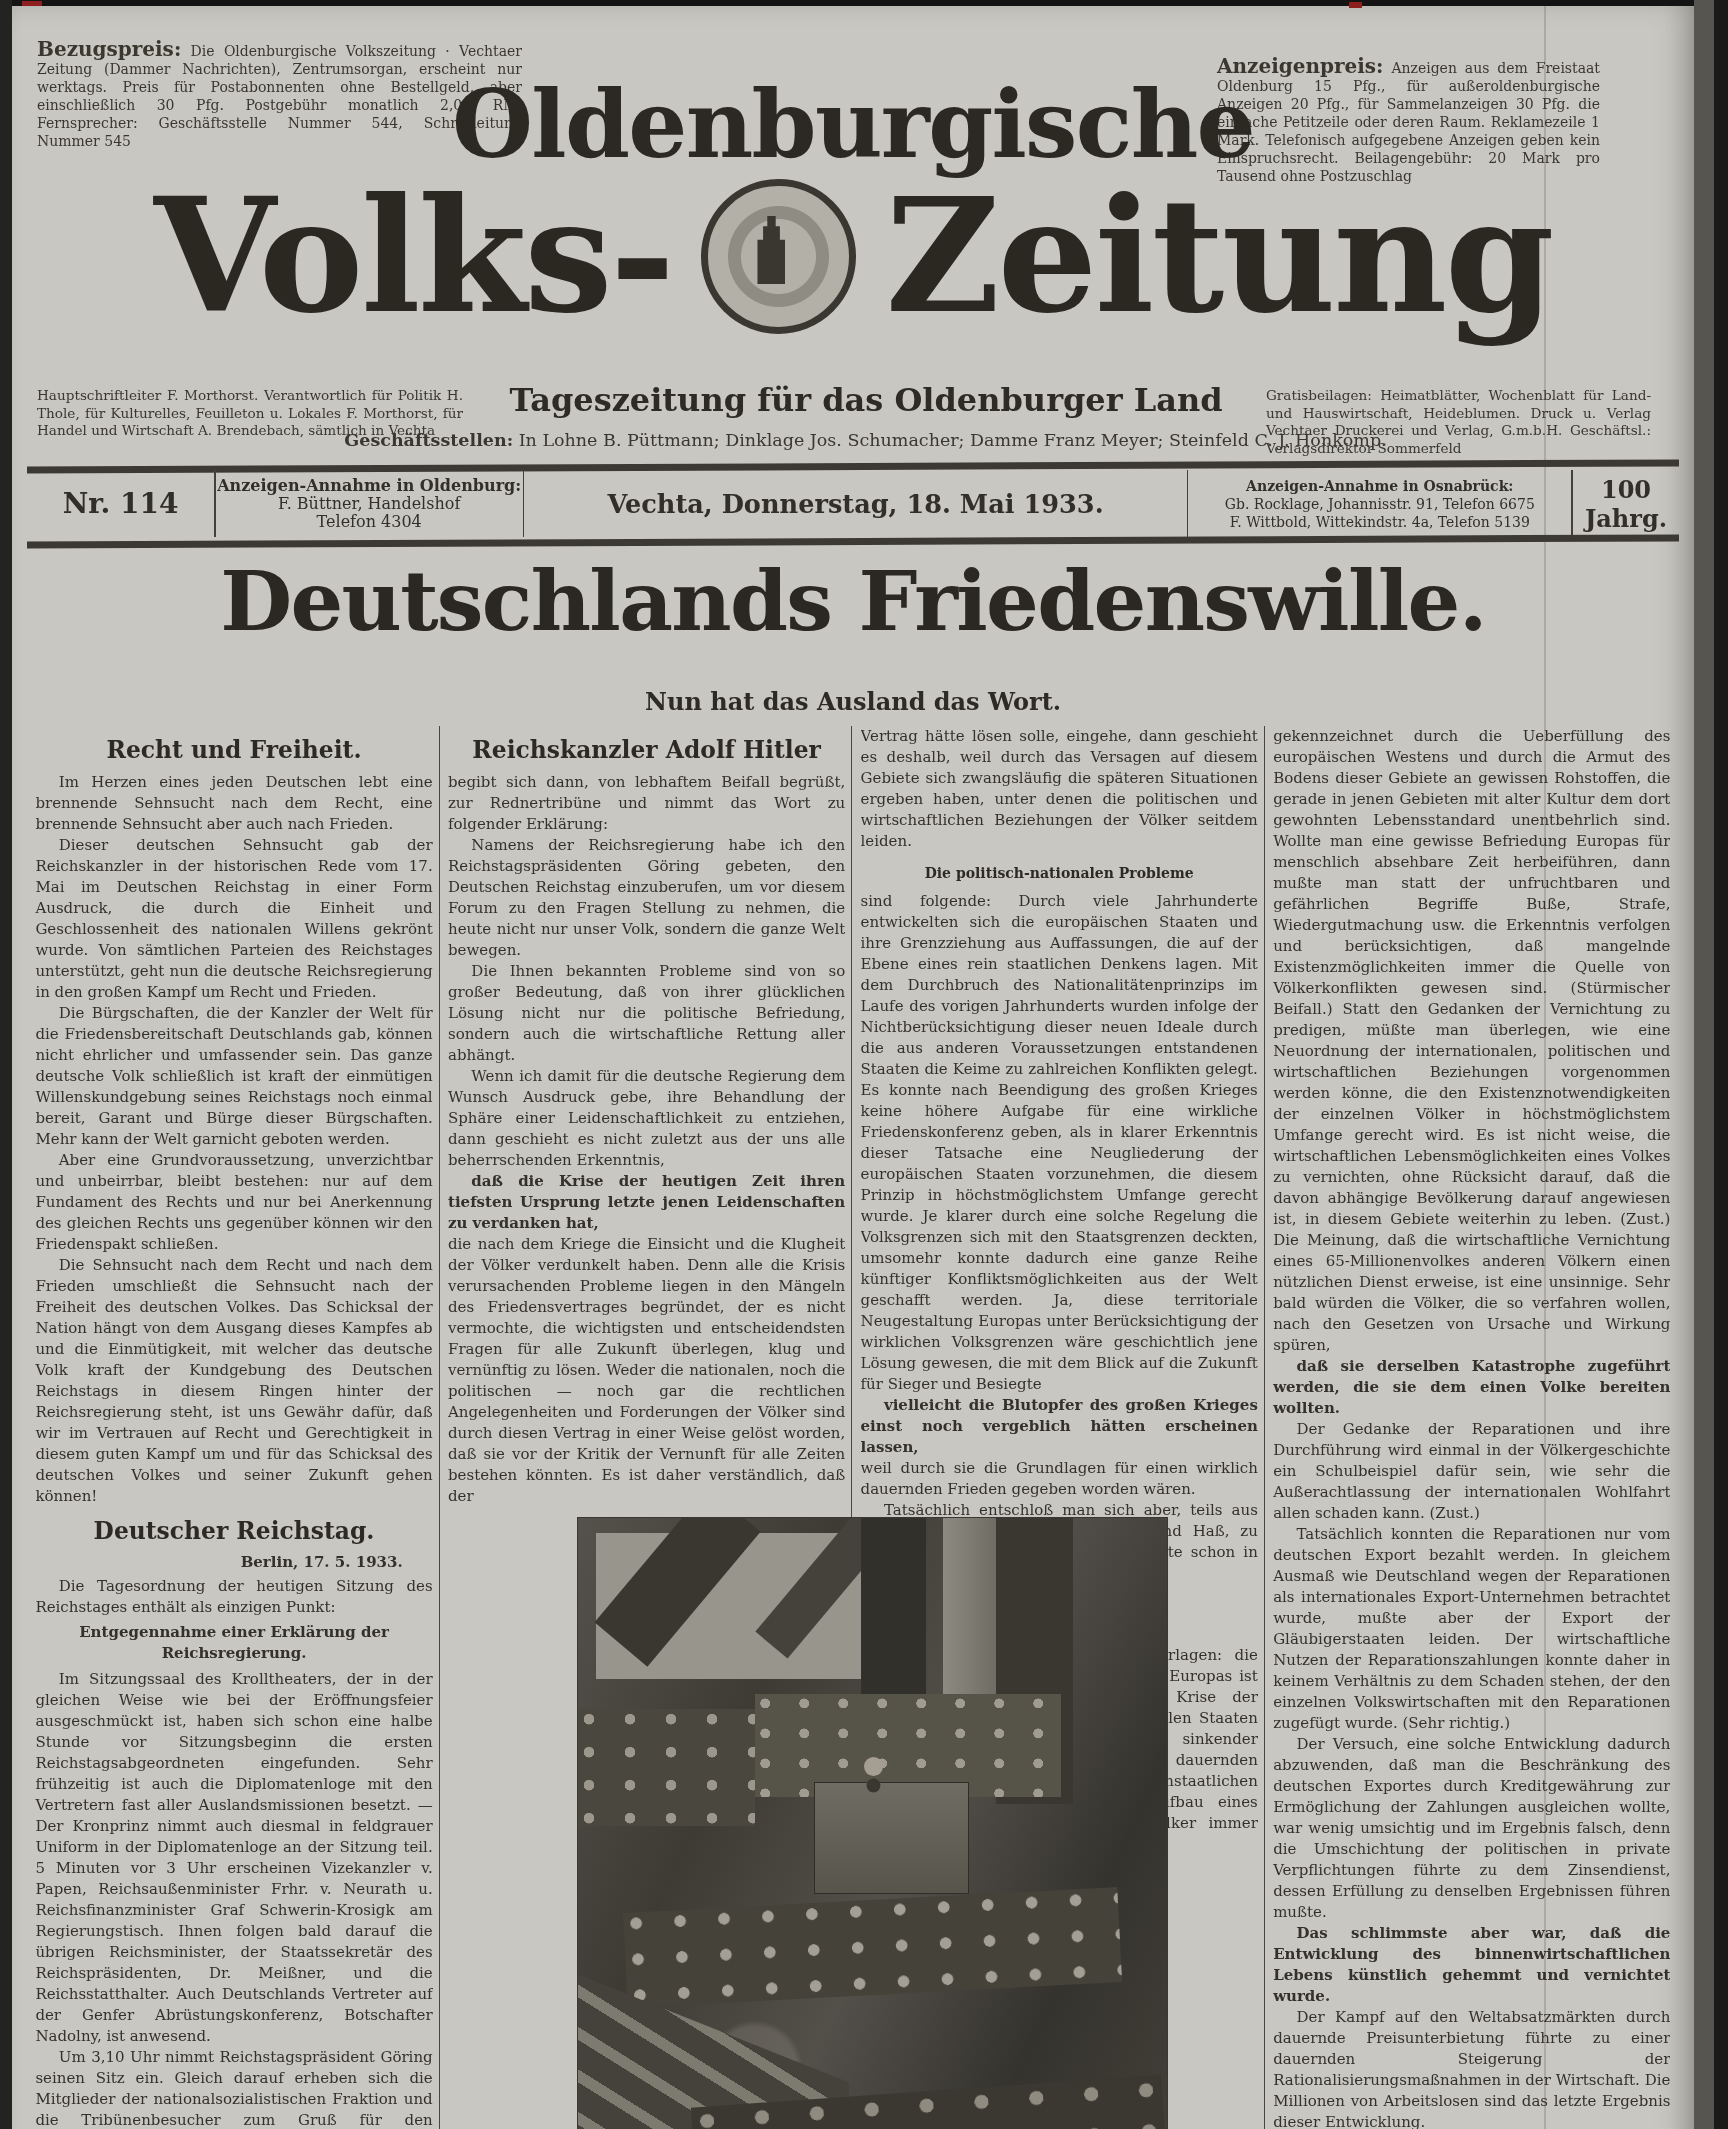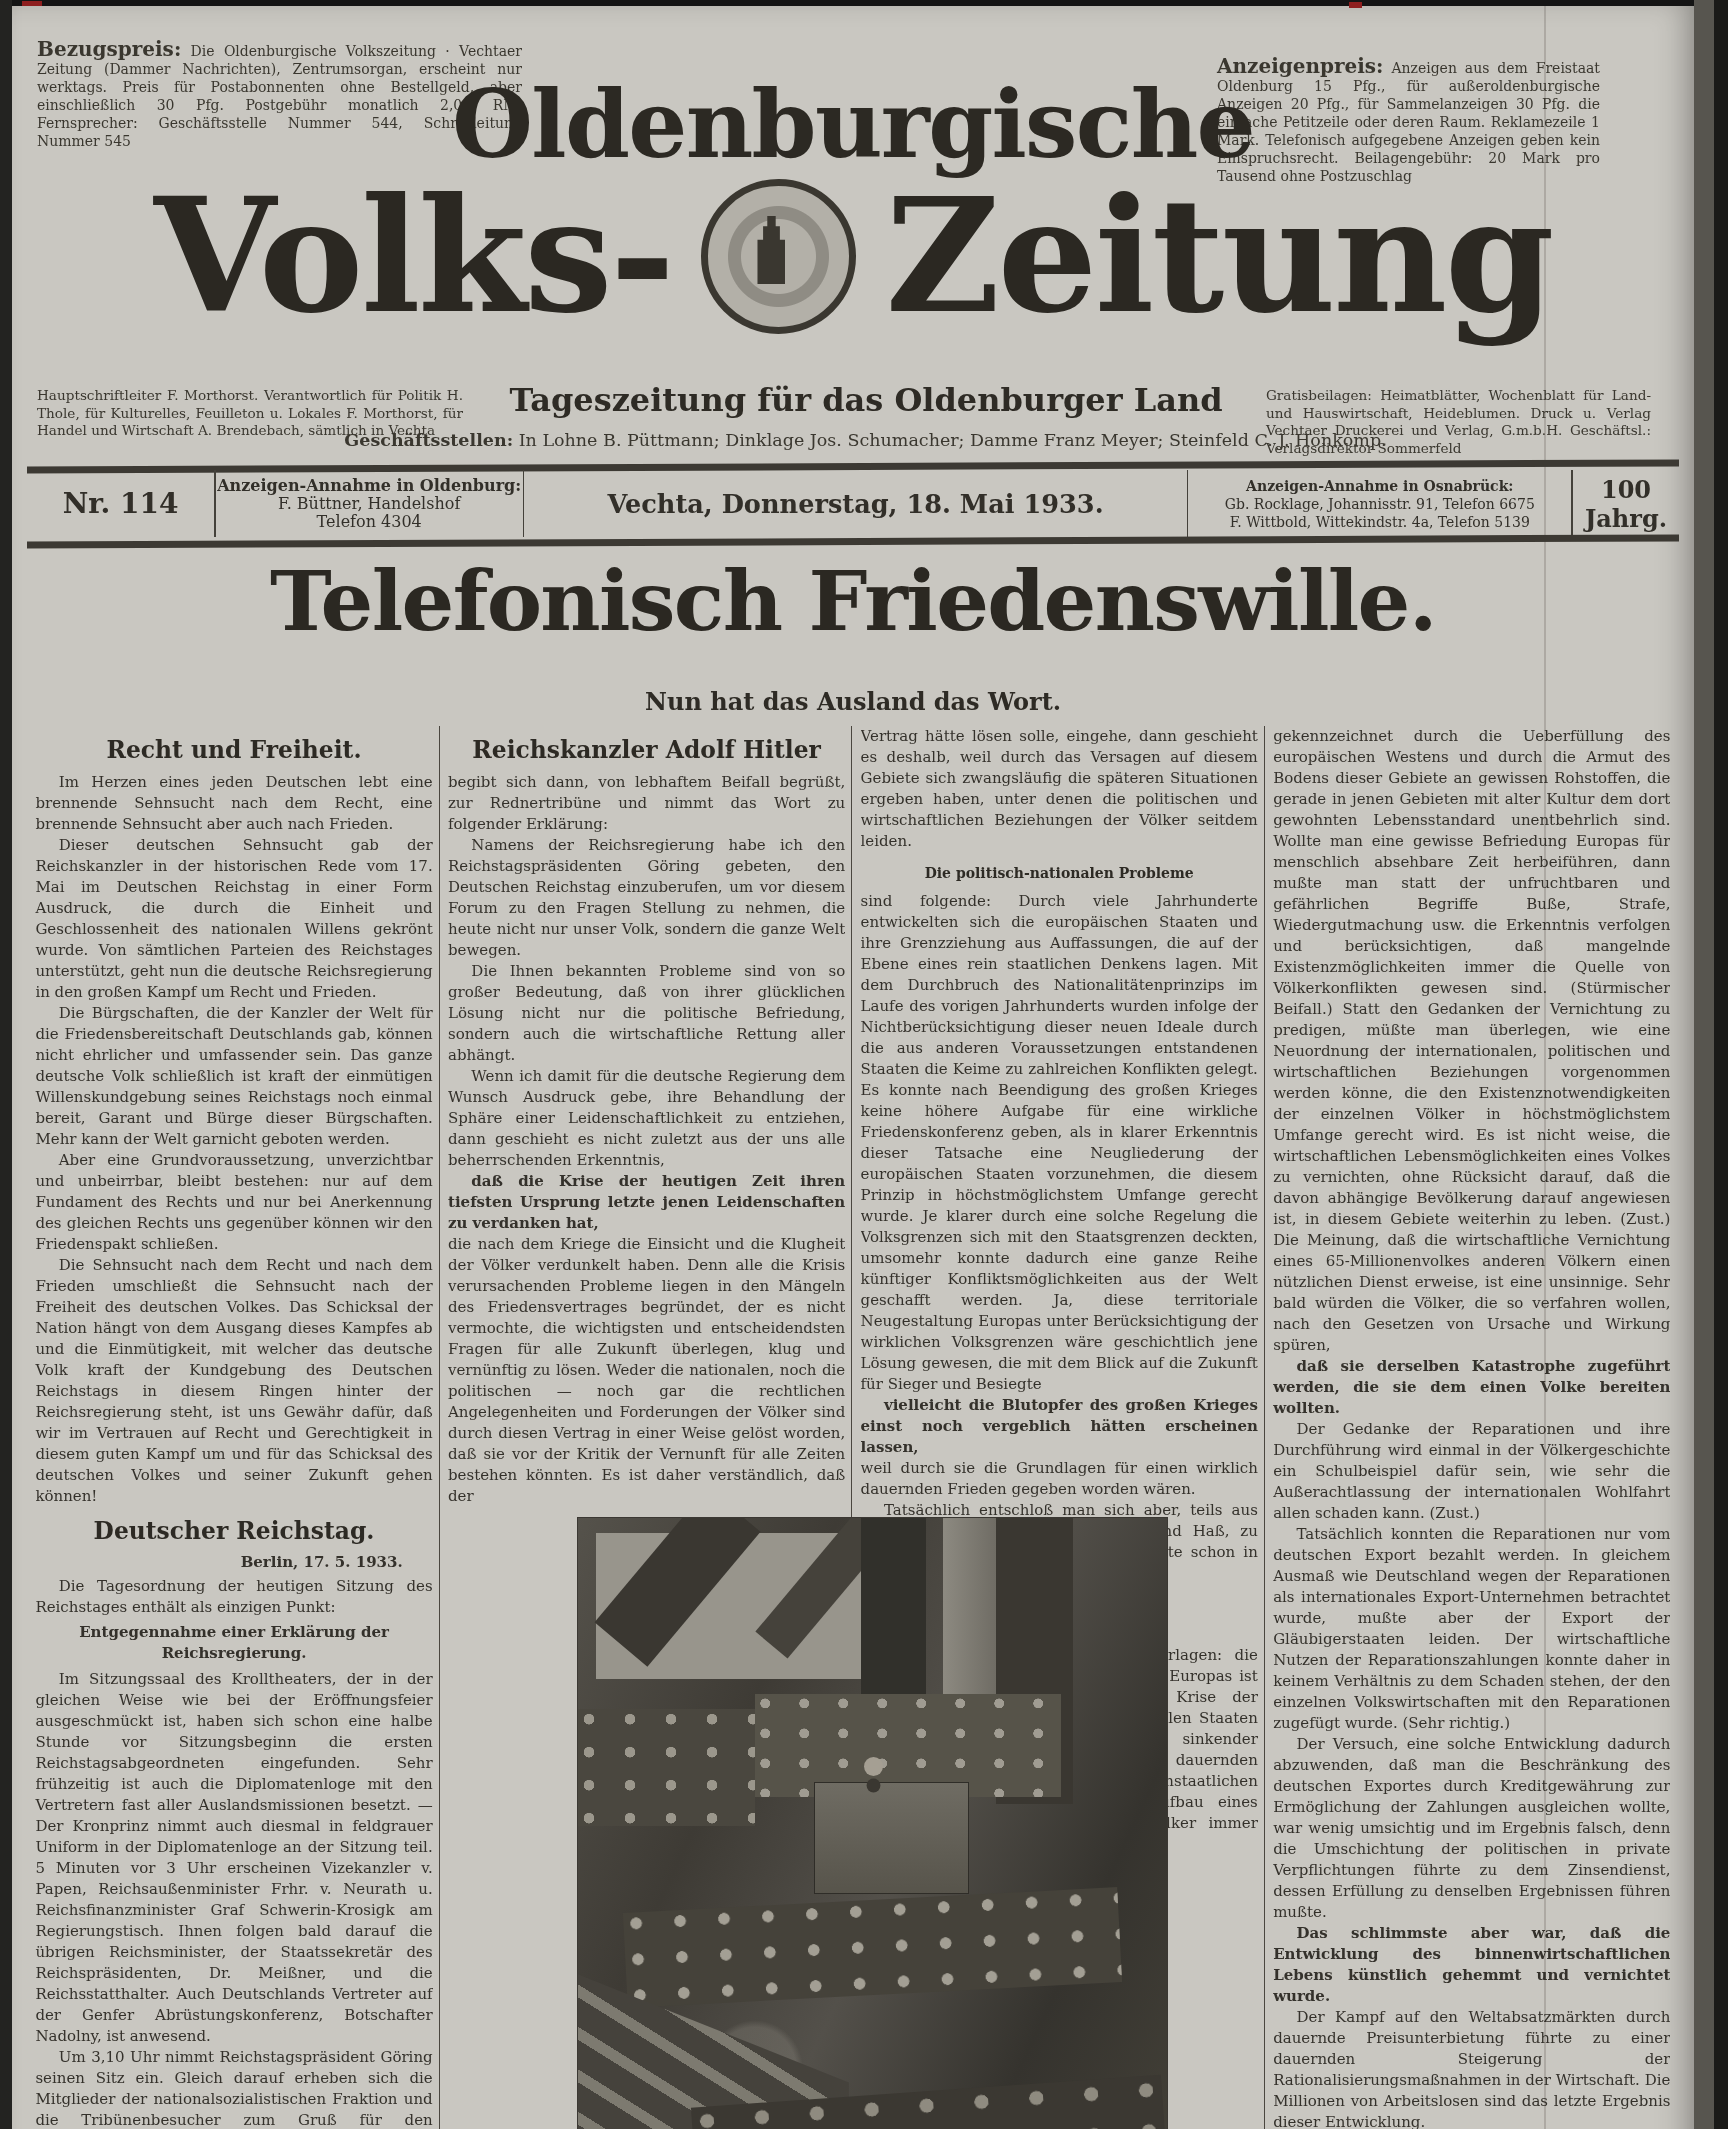--- a/index.html
+++ b/index.html
@@ -162,21 +162,21 @@
       <div class="l1">Anzeigen-Annahme in Osnabrück:</div>
       <div>Gb. Rocklage, Johannisstr. 91, Telefon 6675</div>
       <div>F. Wittbold, Wittekindstr. 4a, Telefon 5139</div>
     </div>
     <div class="vdiv"></div>
     <div class="cell" id="cell-jahrg">100 Jahrg.</div>
   </div>
 
   <div class="hrule" id="rule2"></div>
 
-  <div id="headline">Telefonisch Friedenswille.</div>
+  <div id="headline">Deutschlands Friedenswille.</div>
   <div id="subhead2">Nun hat das Ausland das Wort.</div>
 
   <div class="vrule" id="vr1"></div>
   <div class="vrule" id="vr2"></div>
   <div class="vrule" id="vr3"></div>
 
   <div id="cols">
     <div class="col">
         <div class="sec-head big">Recht und Freiheit.</div>
         <p class="para">Im Herzen eines jeden Deutschen lebt eine brennende Sehnsucht nach dem Recht, eine brennende Sehnsucht aber auch nach Frieden.</p>

